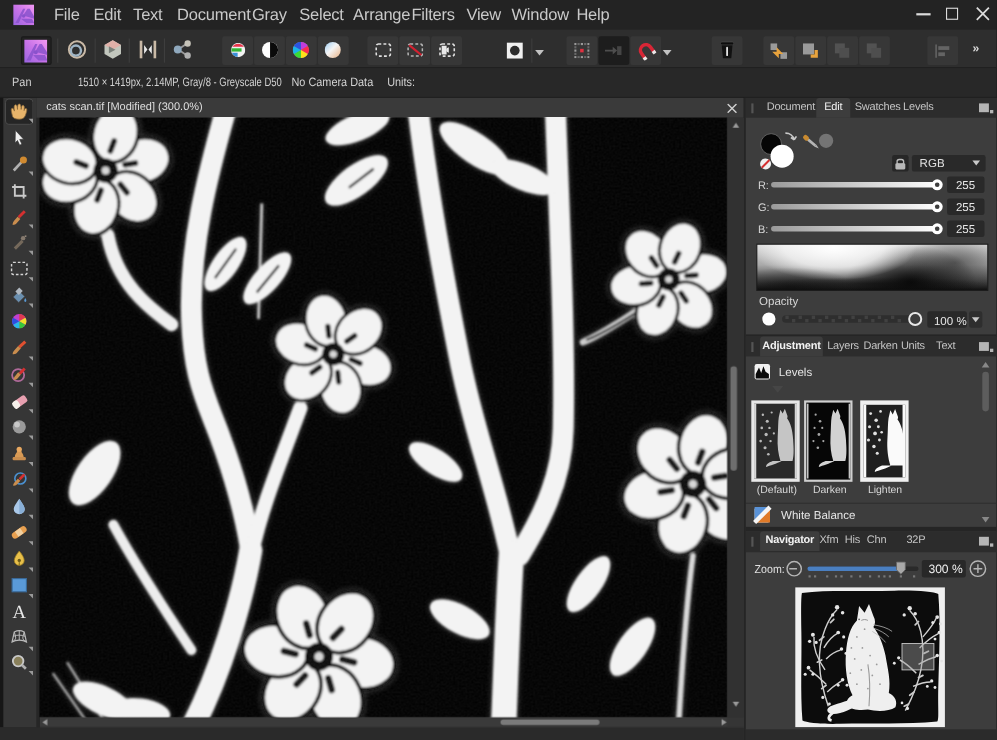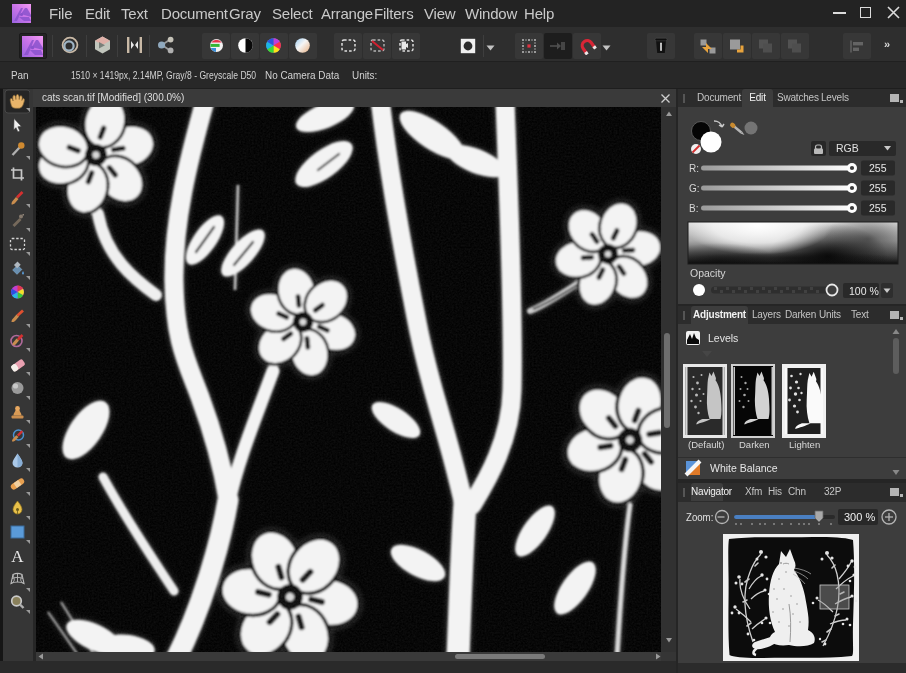--- a/index.html
+++ b/index.html
@@ -771,21 +771,21 @@
 
         <path d="M214.5,10 l7,0 l-3.5,-5 Z" fill="#888"></path>
         <rect x="215" y="14" width="6" height="36" rx="3" fill="#5d5d5d"></rect>
         <path d="M214.5,146 l7,0 l-3.5,5 Z" fill="#888"></path>
       </svg>
     </div>
     <div class="abs" style="left:0;top:390px;width:230px;height:4px;background:#252525"></div>
 
     <div class="tabbar" style="top:394px;height:19px">
       <div style="position:absolute;left:5px;top:5px;width:2px;height:9px;background:#555"></div>
-      <div class="tab tabsel" style="left:13px;width:32px;font-weight:normal">Navigator</div>
+      <div class="tab tabsel" style="left:13px;width:54px;font-weight:bold">Navigator</div>
       <div class="tab" style="left:67px">Xfm</div>
       <div class="tab" style="left:90px">His</div>
       <div class="tab" style="left:110px">Chn</div>
       <div class="tab" style="left:146px">32P</div>
       <div style="position:absolute;right:9px;top:5px;width:9px;height:8px;background:#b5b5b5"></div>
       <div style="position:absolute;right:5px;top:11px;width:3px;height:3px;background:#b5b5b5"></div>
     </div>
 
     <div class="abs" style="left:0;top:413px;width:230px;height:161px">
       <svg class="abs" width="230" height="161">

